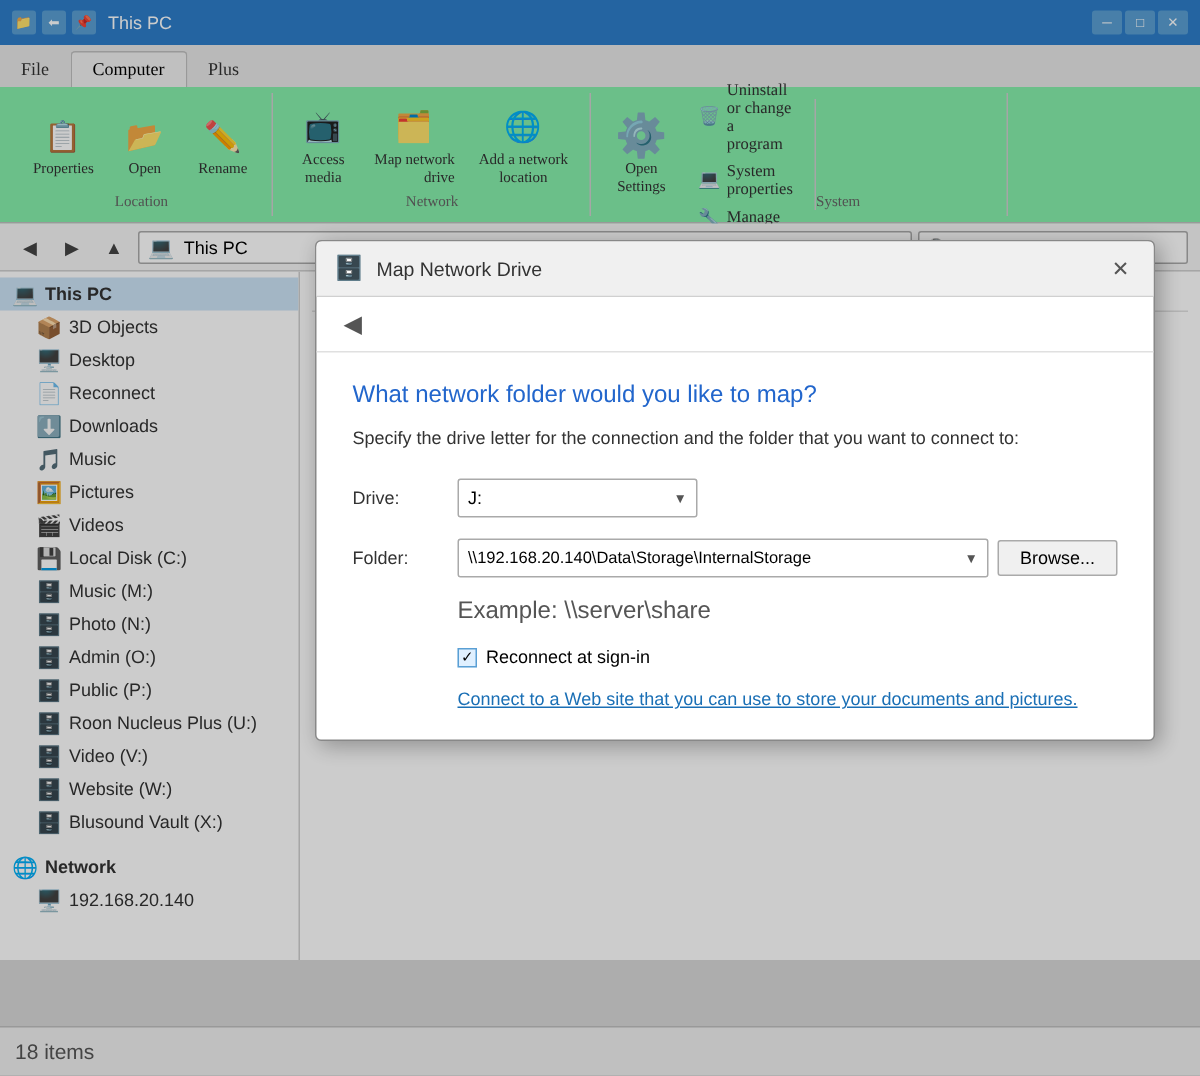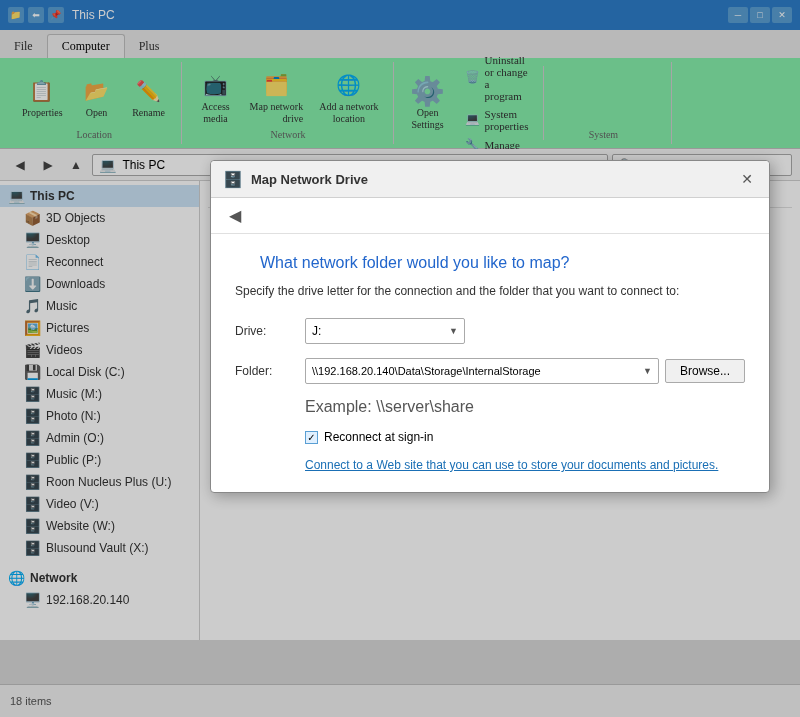--- a/index.html
+++ b/index.html
@@ -45,33 +45,33 @@
 
     .main-content { flex: 1; background: white; overflow: auto; padding: 8px; }
     .content-section { margin-bottom: 12px; }
     .section-title { font-size: 12px; color: #555; margin-bottom: 6px; padding: 2px 0; border-bottom: 1px solid #e0e0e0; display: flex; align-items: center; gap: 4px; }
     .drive-item { display: inline-flex; flex-direction: column; align-items: center; padding: 8px; margin: 4px; width: 120px; cursor: pointer; border: 1px solid transparent; border-radius: 3px; }
     .drive-icon { font-size: 36px; }
     .drive-label { font-size: 11px; text-align: center; margin-top: 2px; }
     .drive-bar-container { width: 80px; height: 8px; background: #e0e0e0; margin-top: 3px; border-radius: 1px; overflow: hidden; }
     .drive-bar { height: 100%; background: #5a9fd4; border-radius: 1px; }
 
-    .status-bar { background: #f0f0f0; height: 22px; border-top: 1px solid #c0c0c0; display: flex; align-items: center; padding: 16px 10px; font-size: 11px; color: #555; margin-top: 44px; }
+    .status-bar { background: #f0f0f0; height: 22px; border-top: 1px solid #c0c0c0; display: flex; align-items: center; padding: 16px 10px; font-size: 14px; color: #555; margin-top: 44px; }
 
     
     .modal-overlay { position: fixed; top: 0; left: 0; width: 800px; height: 717px; background: rgba(0,0,0,0.2); display: flex; align-items: center; justify-content: center; z-index: 100; }
     .modal { background: white; border: 1px solid #888; border-radius: 4px; width: 560px; box-shadow: 3px 3px 15px rgba(0,0,0,0.3); position: absolute; top: 160px; left: 210px; }
     .modal-title-bar { background: #f0f0f0; border-bottom: 1px solid #d0d0d0; display: flex; align-items: center; padding: 8px 12px; border-radius: 4px 4px 0 0; }
     .modal-title-icon { font-size: 16px; margin-right: 8px; color: #2266cc; }
-    .modal-title-text { flex: 1; font-size: 13px; font-weight: 700; color: #333; }
+    .modal-title-text { flex: 1; font-size: 13px; font-weight: 400; color: #333; }
     .modal-close-btn { width: 20px; height: 20px; display: flex; align-items: center; justify-content: center; cursor: pointer; border-radius: 2px; font-size: 14px; color: #555; }
     .modal-nav { display: flex; align-items: center; padding: 6px 12px; border-bottom: 1px solid #e0e0e0; }
     .modal-back-btn { font-size: 16px; color: #555; cursor: pointer; padding: 2px 6px; border-radius: 2px; }
     .modal-body { padding: 20px 24px; }
-    .modal-heading { font-size: 16px; color: #2266cc; margin-bottom: 12px; font-weight: normal; margin-left: 25px; }
+    .modal-heading { font-size: 16px; color: #2266cc; margin-bottom: 12px; font-weight: normal; }
     .modal-subtext { font-size: 12px; color: #333; margin-bottom: 20px; }
     .modal-field { display: flex; align-items: center; margin-bottom: 14px; }
     .modal-field-label { width: 70px; font-size: 12px; color: #333; }
     .modal-select { height: 26px; border: 1px solid #aaa; background: white; font-size: 12px; padding: 0 6px; cursor: pointer; border-radius: 2px; display: flex; align-items: center; justify-content: space-between; min-width: 160px; }
     .modal-input { height: 26px; border: 1px solid #aaa; background: white; font-size: 12px; padding: 0 6px; flex: 1; border-radius: 2px; display: flex; align-items: center; }
     .modal-browse-btn { margin-left: 6px; padding: 4px 14px; border: 1px solid #aaa; background: #f0f0f0; cursor: pointer; font-size: 12px; border-radius: 2px; }
     .modal-example { font-size: 16px; color: #555; margin-left: 70px; margin-bottom: 14px; }
     .modal-checkbox-row { display: flex; align-items: center; gap: 6px; margin-bottom: 10px; font-size: 12px; margin-left: 70px; }
     .modal-checkbox { width: 13px; height: 13px; border: 1px solid #888; background: white; display: flex; align-items: center; justify-content: center; cursor: pointer; flex-shrink: 0; font-size: 10px; }
     .modal-link { color: #1a6fb5; font-size: 12px; margin-left: 70px; cursor: pointer; text-decoration: underline; display: inline-block; margin-top: 4px; }
@@ -160,21 +160,21 @@
         </div>
         <div class="ribbon-btn-small">
           <span style="font-size:12px;">💻</span>
           <span>System properties</span>
         </div>
         <div class="ribbon-btn-small">
           <span style="font-size:12px;">🔧</span>
           <span>Manage</span>
         </div>
       </div>
-      <span class="ribbon-group-label" style="align-self:flex-end; width:100%; text-align:center; margin-top: 2px;">System</span>
+      <span class="ribbon-group-label" style="align-self:flex-end; width:100%; text-align:left; margin-top: 2px;">System</span>
     </div>
   </div>
 </div>
 
 <div class="main-window">
 
   <div class="nav-bar">
     <div class="nav-btn">◀</div>
     <div class="nav-btn">▶</div>
     <div class="nav-btn">▲</div>

